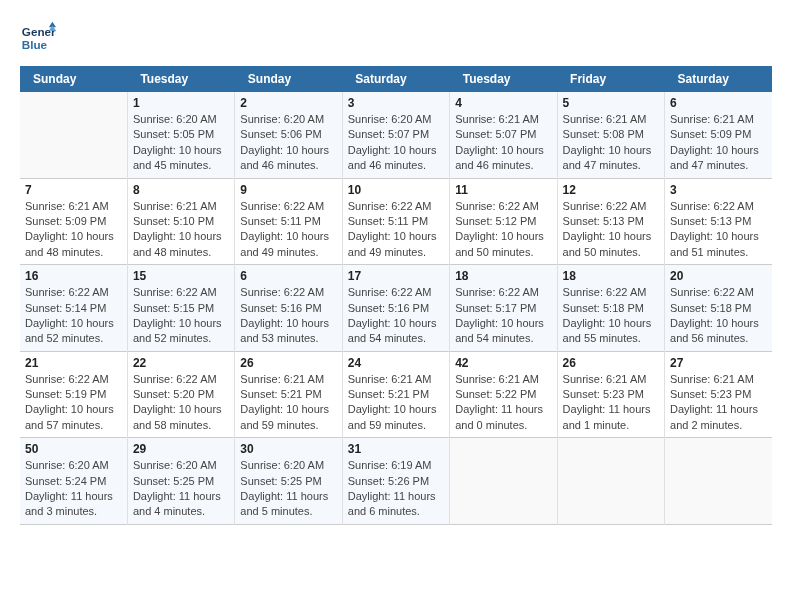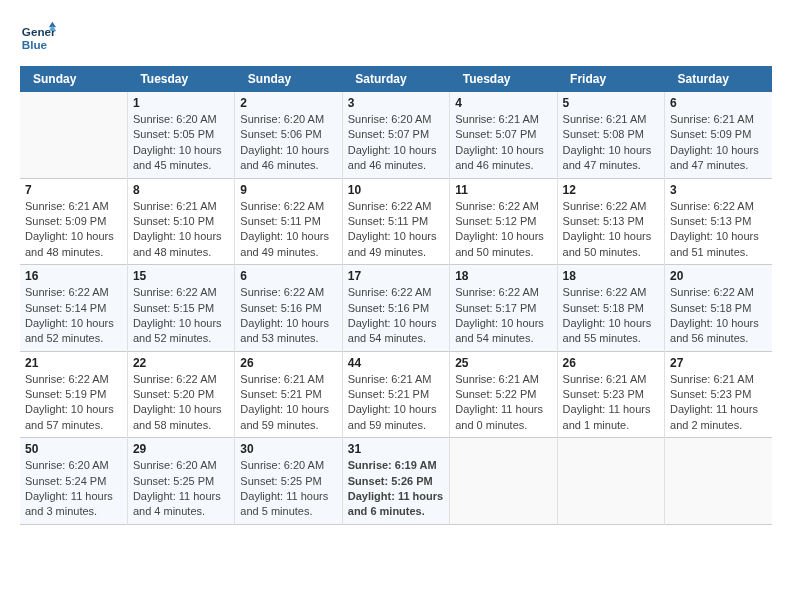--- a/index.html
+++ b/index.html
@@ -268,28 +268,28 @@
 and 58 minutes.</div>
         </td>
         <td>
           <div class="day-num">26</div>
           <div class="day-info" style="white-space: pre-line;">Sunrise: 6:21 AM
 Sunset: 5:21 PM
 Daylight: 10 hours
 and 59 minutes.</div>
         </td>
         <td>
-          <div class="day-num">44</div>
+          <div class="day-num">24</div>
           <div class="day-info" style="white-space: pre-line;">Sunrise: 6:21 AM
 Sunset: 5:21 PM
 Daylight: 10 hours
 and 59 minutes.</div>
         </td>
         <td>
-          <div class="day-num">25</div>
+          <div class="day-num">42</div>
           <div class="day-info" style="white-space: pre-line;">Sunrise: 6:21 AM
 Sunset: 5:22 PM
 Daylight: 11 hours
 and 0 minutes.</div>
         </td>
         <td>
           <div class="day-num">26</div>
           <div class="day-info" style="white-space: pre-line;">Sunrise: 6:21 AM
 Sunset: 5:23 PM
 Daylight: 11 hours
@@ -320,21 +320,21 @@
         </td>
         <td>
           <div class="day-num">30</div>
           <div class="day-info" style="white-space: pre-line;">Sunrise: 6:20 AM
 Sunset: 5:25 PM
 Daylight: 11 hours
 and 5 minutes.</div>
         </td>
         <td>
           <div class="day-num">31</div>
-          <div class="day-info" style="white-space: pre-line; font-weight: bold;">Sunrise: 6:19 AM
+          <div class="day-info" style="white-space: pre-line;">Sunrise: 6:19 AM
 Sunset: 5:26 PM
 Daylight: 11 hours
 and 6 minutes.</div>
         </td>
         <td class="empty"></td>
         <td class="empty"></td>
         <td class="empty"></td>
       </tr>
     </tbody>
 </table>

